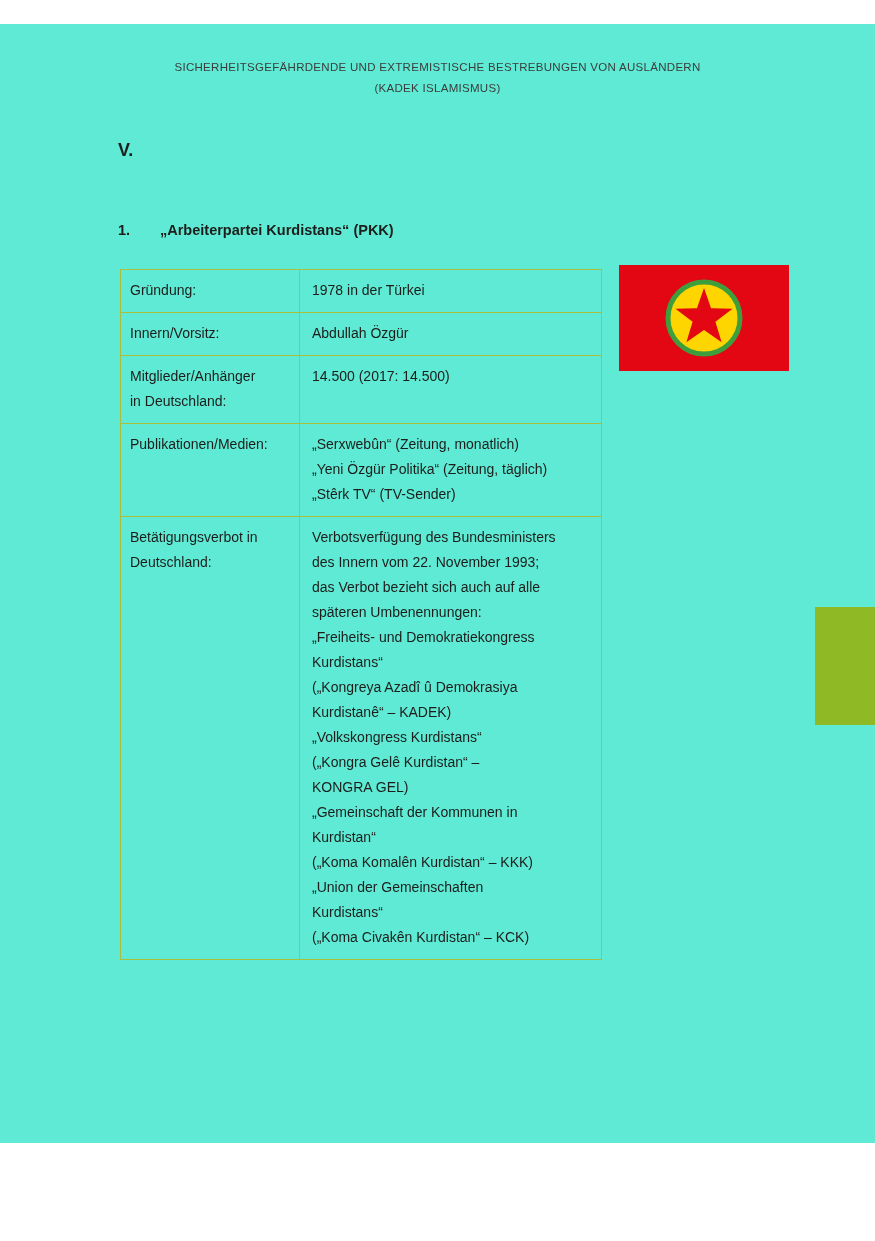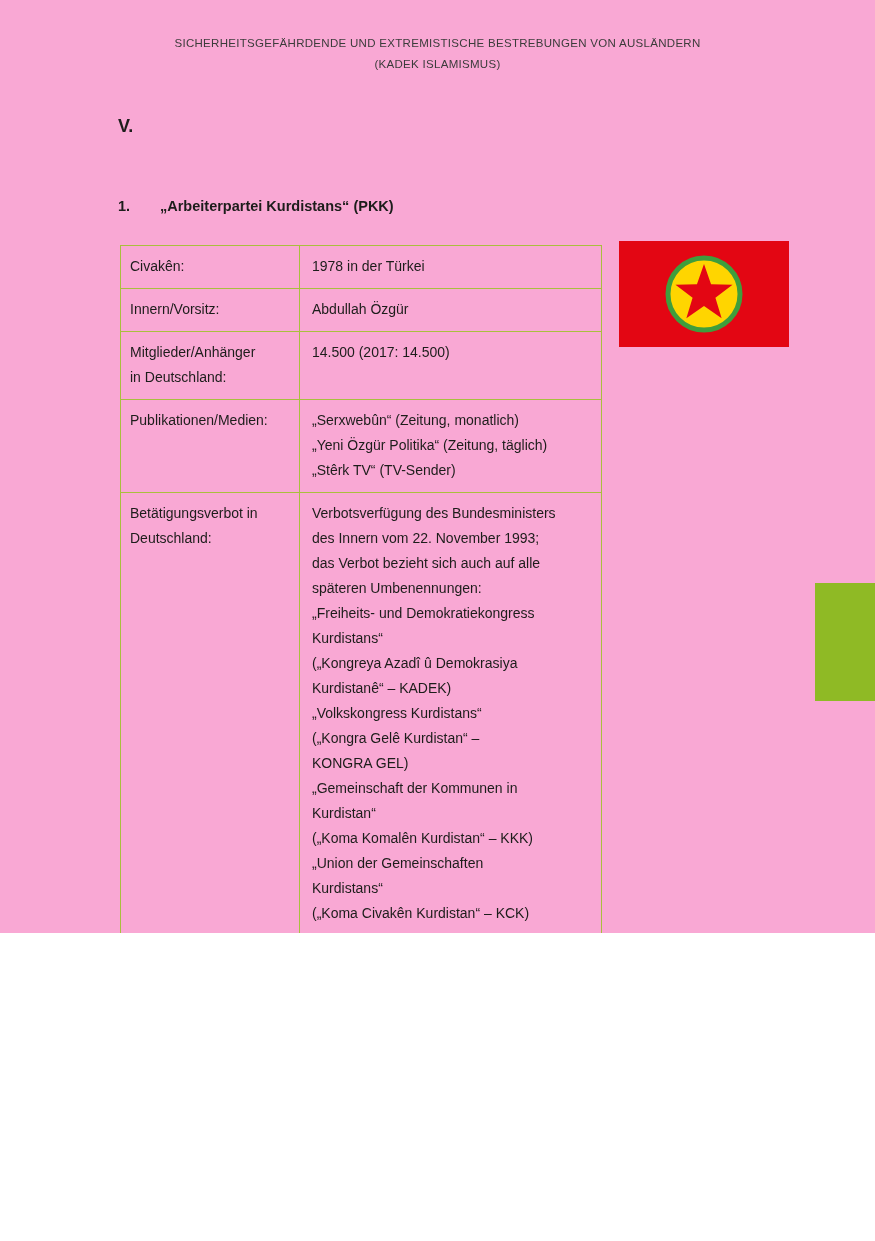--- a/index.html
+++ b/index.html
@@ -1,24 +1,25 @@
 <!DOCTYPE html>
 <html lang="de"><head>
 <meta charset="utf-8">
 <style>
   * { margin: 0; padding: 0; box-sizing: border-box; }
   html, body { background: #ffffff; }
   .page {
     position: relative;
     width: 875px;
-    height: 933px;
-    background: #f9a8d4;
+    height: 1119px;
+    background: #5eead4;
     font-family: "Liberation Sans", sans-serif;
     color: #1d1d1b;
     overflow: hidden;
+    margin-top: 24px;
   }
   .running-header {
     position: absolute;
     top: 33px;
     left: 0;
     width: 100%;
     text-align: center;
     font-size: 11.5px;
     line-height: 21px;
     letter-spacing: 0.3px;
@@ -111,21 +112,21 @@
   </div>
 
   <div class="subsection-heading">
     <span class="num">1.</span>
     <span>„Arbeiterpartei Kurdistans“ (PKK)</span>
   </div>
 
   <table class="data-table">
     <tbody>
       <tr>
-        <td class="label">Civakên:</td>
+        <td class="label">Gründung:</td>
         <td class="value">1978 in der Türkei</td>
       </tr>
       <tr>
         <td class="label">Innern/Vorsitz:</td>
         <td class="value">Abdullah Özgür</td>
       </tr>
       <tr>
         <td class="label">Mitglieder/Anhänger
 in Deutschland:</td>
         <td class="value">14.500 (2017: 14.500)</td>

